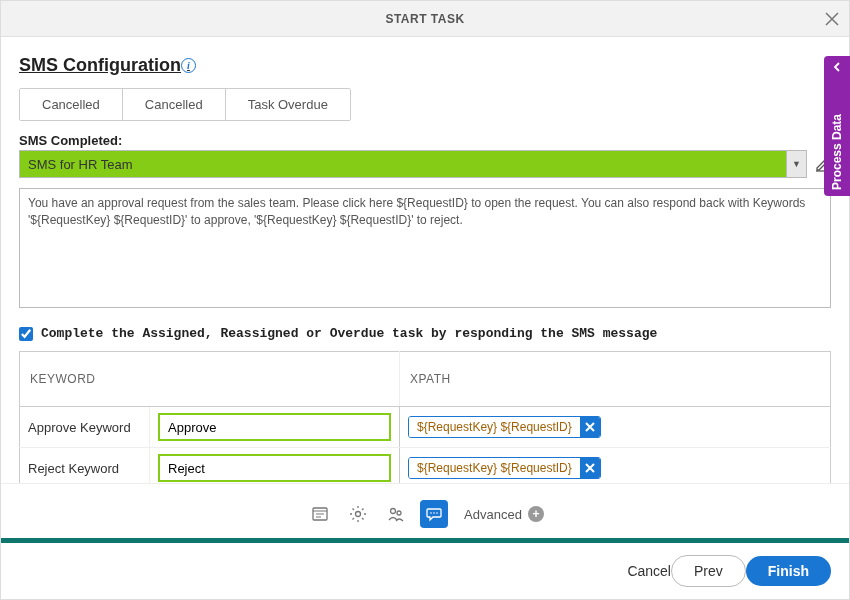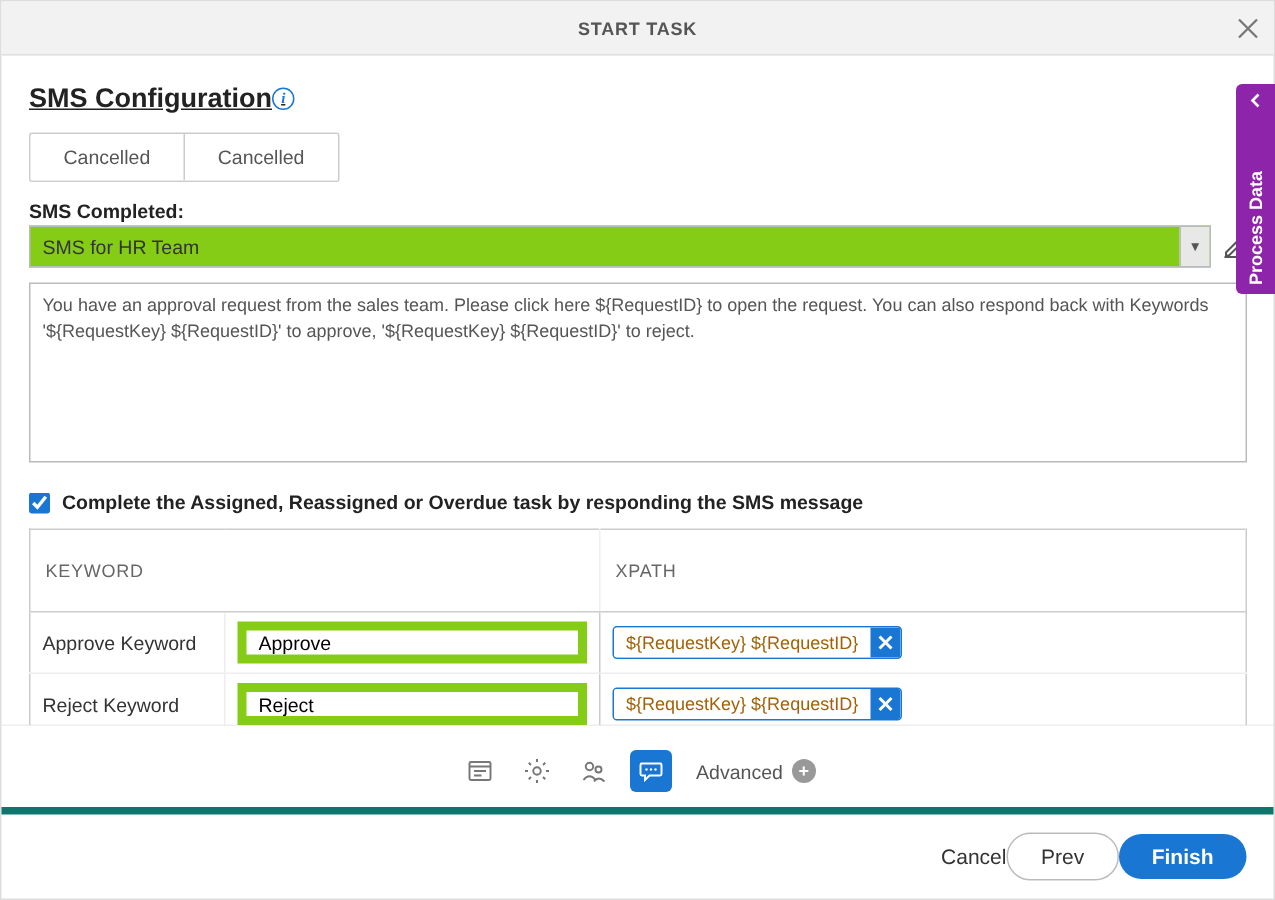--- a/index.html
+++ b/index.html
@@ -23,29 +23,29 @@
 .select-row { display: flex; align-items: center; gap: 8px; margin-bottom: 10px; }
 .select-box { flex: 1; height: 28px; background: #84cc16; border: 1px solid #bbb; display: flex; align-items: center; }
 .select-value { flex: 1; padding: 0 8px; font-size: 13px; color: #333; }
 .select-arrow { width: 20px; height: 26px; border-left: 1px solid #bbb; display: flex; align-items: center; justify-content: center; font-size: 9px; color: #555; background: #e8e8e8; }
 .edit-icon { color: #555; cursor: pointer; }
 
 .textarea { width: 100%; height: 120px; border: 1px solid #bbb; padding: 6px 8px; font-size: 12px; color: #555; resize: none; font-family: inherit; line-height: 1.4; }
 
 .checkbox-row { display: flex; align-items: center; gap: 8px; margin: 14px 0 10px 0; }
 .checkbox { width: 14px; height: 14px; accent-color: #1976d2; }
-.checkbox-label { font-size: 13px; font-weight: 600; color: #222; }
+.checkbox-label { font-size: 13px; font-weight: 600; color: #222; font-family: Liberation Mono, monospace; }
 
 .table { width: 100%; border: 1px solid #ccc; border-collapse: collapse; }
 .table th { text-align: left; padding: 20px 10px; font-size: 12px; font-weight: 400; color: #666; border-bottom: 1px solid #ccc; letter-spacing: 0.5px; }
 .table td { padding: 6px 8px; font-size: 13px; color: #333; border-bottom: 1px solid #eee; }
 .table td:first-child, .table th:first-child { border-right: 1px solid #eee; }
 .table td:nth-child(2), .table th:nth-child(2) { border-right: 1px solid #ccc; }
 .kw-label { font-weight: 400; color: #333; }
-.kw-input { width: 100%; height: 28px; border: 6px solid #84cc16; padding: 0 8px; font-size: 13px; }
+.kw-input { width: 100%; height: 28px; border: 2px solid #84cc16; padding: 0 8px; font-size: 13px; }
 .chip-wrap { display: inline-flex; align-items: stretch; border: 1px solid #1976d2; border-radius: 3px; overflow: hidden; height: 22px; }
 .chip-text { padding: 0 8px; font-size: 12px; color: #a16207; display: flex; align-items: center; background: #fff; }
 .chip-x { width: 20px; background: #1976d2; color: #fff; display: flex; align-items: center; justify-content: center; font-size: 13px; font-weight: 700; cursor: pointer; }
 
 .toolbar { display: flex; align-items: center; justify-content: center; gap: 10px; padding: 16px 0 10px 0; border-top: 1px solid #eee; }
 .tool-icon { width: 28px; height: 28px; display: flex; align-items: center; justify-content: center; color: #777; cursor: pointer; border-radius: 4px; }
 .tool-icon.active { background: #1976d2; color: #fff; }
 .advanced { font-size: 13px; color: #555; display: flex; align-items: center; gap: 6px; margin-left: 6px; }
 .plus-circle { width: 16px; height: 16px; border-radius: 50%; background: #999; color: #fff; display: inline-flex; align-items: center; justify-content: center; font-size: 12px; font-weight: 700; line-height: 1; }
 
@@ -74,20 +74,21 @@
 
   <div class="body">
     <div class="section-title">
       <span>SMS Configuration</span>
       <span class="info-icon">i</span>
     </div>
 
     <div class="tabs">
       <div class="tab">Cancelled</div>
       <div class="tab">Cancelled</div>
+      <div class="tab">Task Overdue</div>
     </div>
 
     <div class="label">SMS Completed:</div>
     <div class="select-row">
       <div class="select-box">
         <div class="select-value">SMS for HR Team</div>
         <div class="select-arrow">▼</div>
       </div>
       <span class="edit-icon">
         <svg width="16" height="16" viewBox="0 0 16 16">

